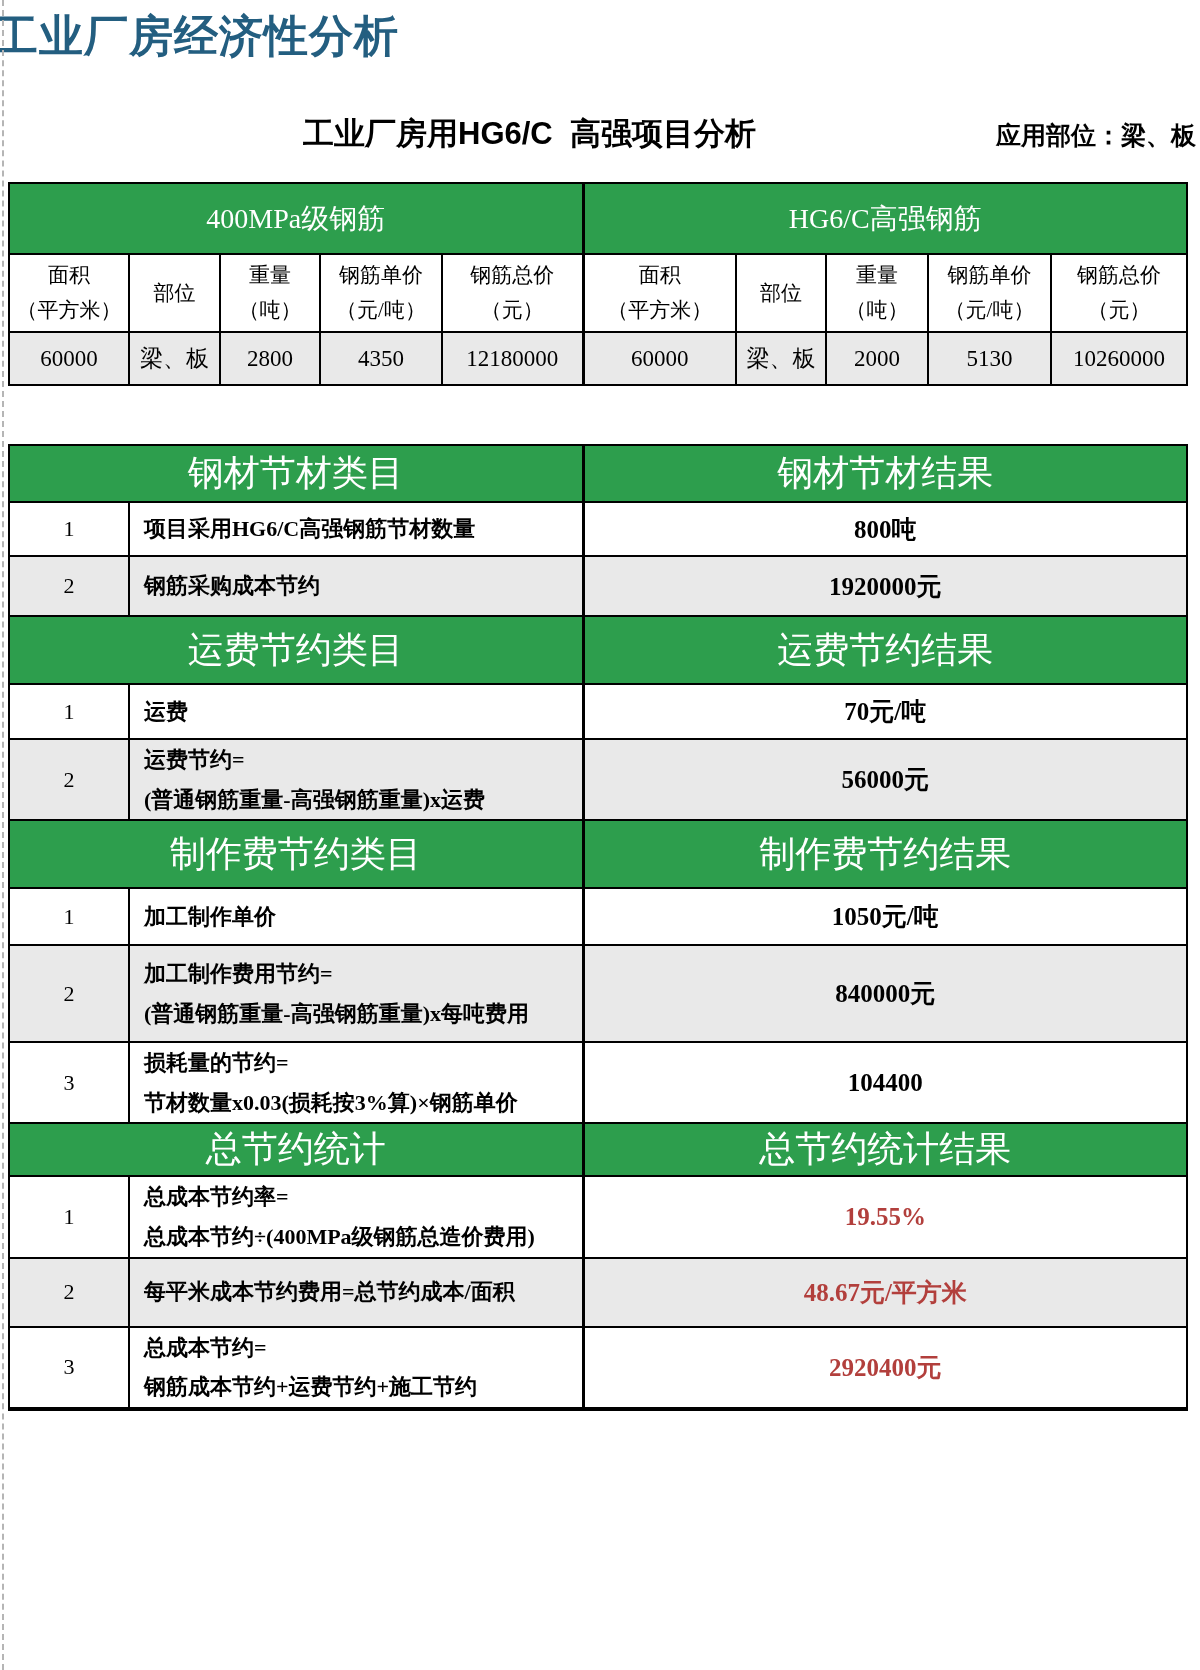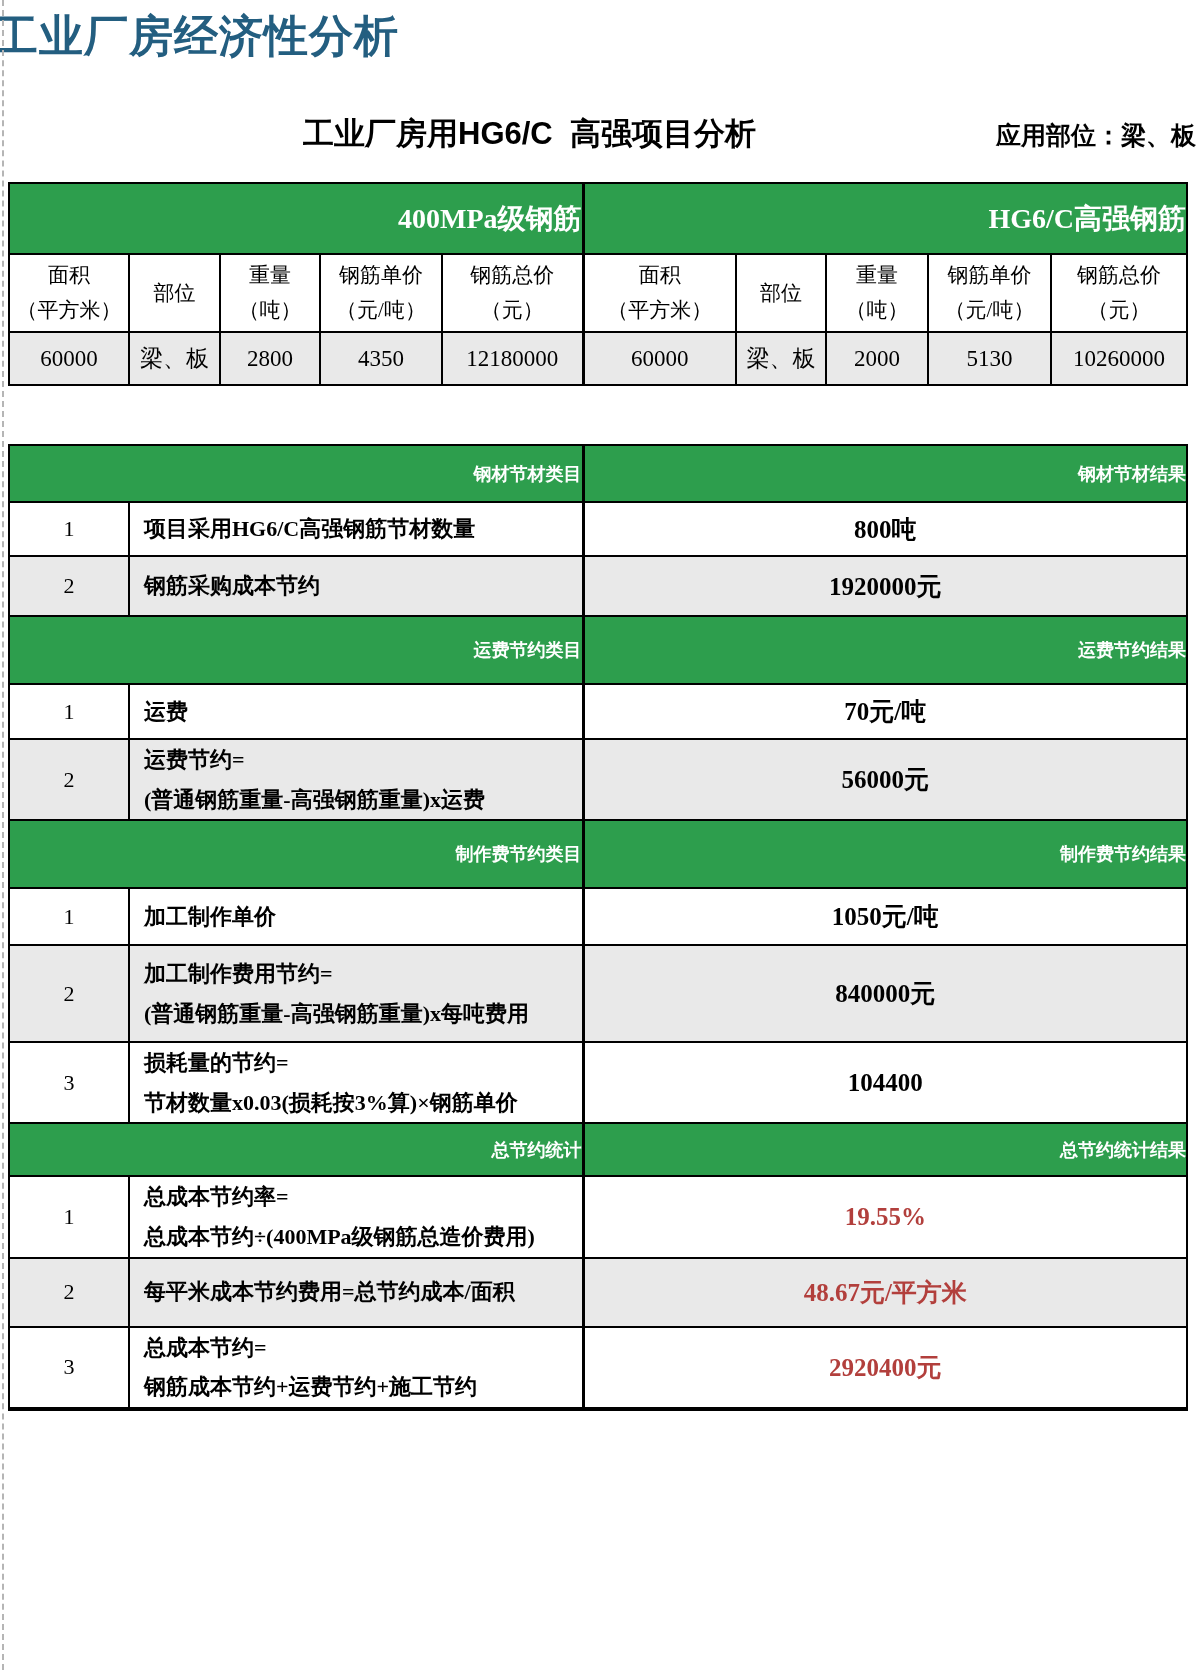--- a/index.html
+++ b/index.html
@@ -64,43 +64,42 @@
   th,td{
     border:2px solid var(--border);
     text-align:center;
     vertical-align:middle;
     padding:0;
     overflow:hidden;
   }
   .green-row th{
     background:var(--green);
     color:#ffffff;
-    font-weight:bold;
+    font-weight:normal;
     font-size:28px;
-    text-align:right;
   }
   .cmp .green-row th{height:69px;}
   .thick-left{border-left:3px solid var(--border);}
   .cmp .cols-row th{
     height:76px;
     background:#ffffff;
     font-weight:normal;
     font-size:21px;
     line-height:1.65;
     white-space:pre-line;
   }
   .cmp .vals-row td{
     height:51px;
     background:var(--row_gray);
     font-weight:normal;
     font-size:23px;
   }
   .gap{height:58px;}
   .sec{border-bottom:4px solid var(--border);}
-  .sec .green-row th{font-size:18px;}
+  .sec .green-row th{font-size:36px;}
   .sec td.num{font-size:22px;font-weight:normal;}
   .sec td.desc{
     text-align:left;
     padding-left:14px;
     font-size:22px;
     line-height:1.8;
     white-space:pre-line;
     font-weight:bold;
   }
   .sec td.res{font-size:25px;font-weight:bold;}

